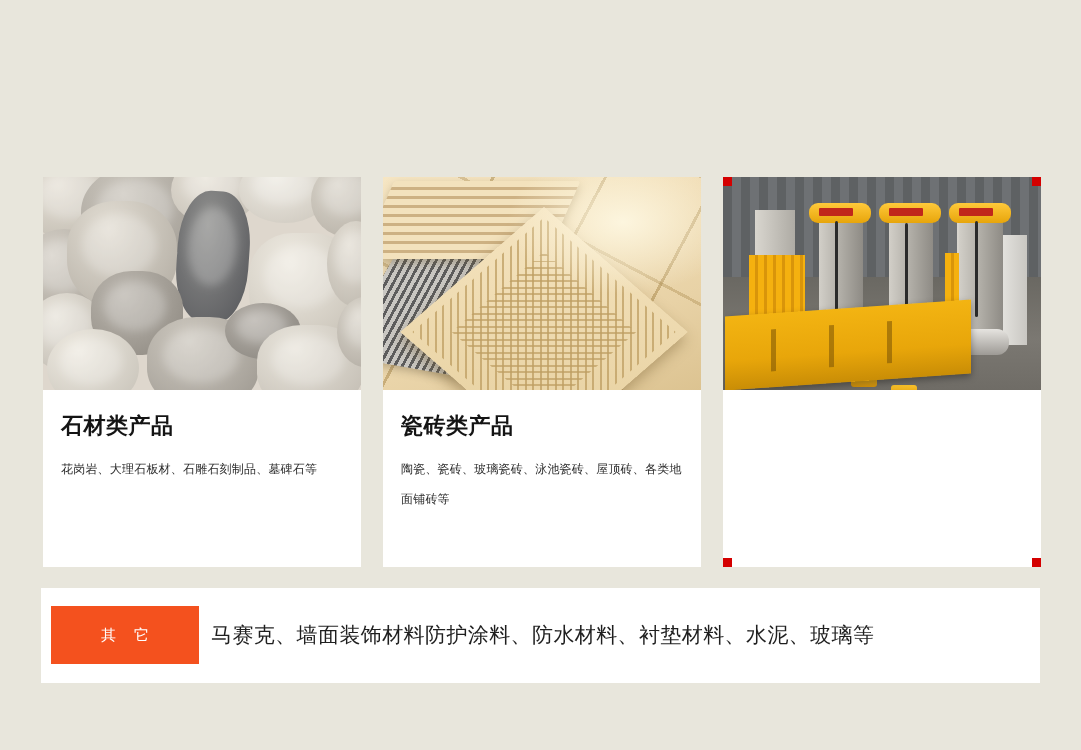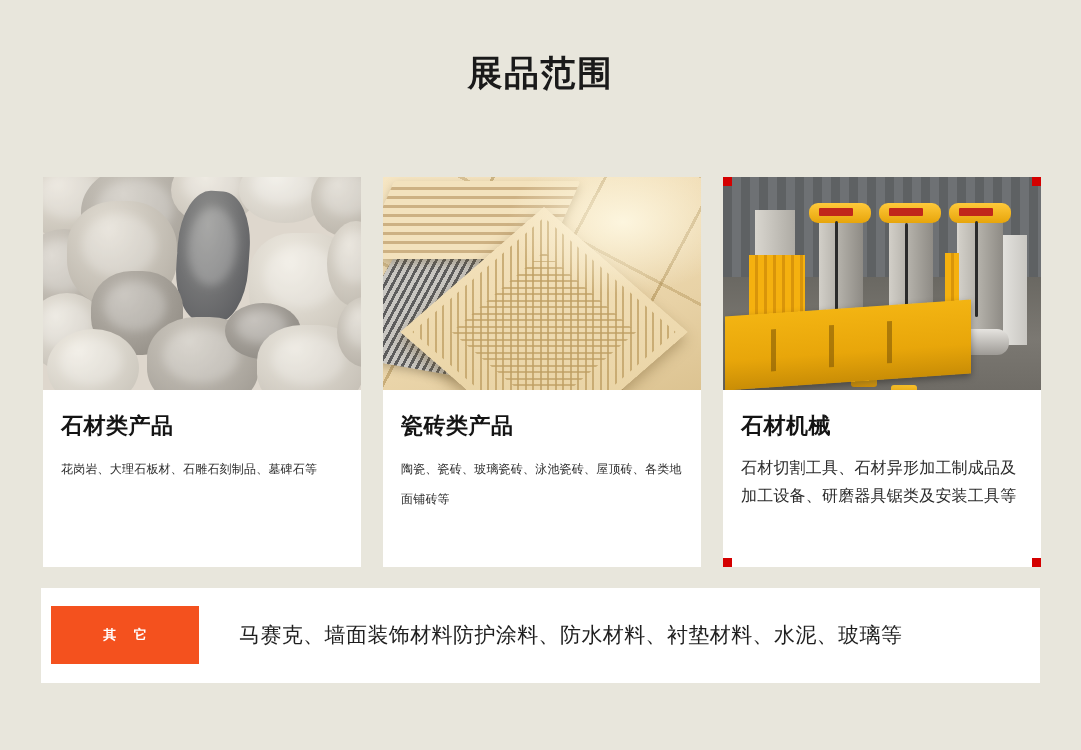--- a/index.html
+++ b/index.html
@@ -67,25 +67,25 @@
   .strip-inner{
     position:absolute;left:10px;top:18px;right:10px;
     display:flex;align-items:center;
   }
   .badge{
     width:148px;height:58px;background:#f4511e;
     display:flex;align-items:center;justify-content:center;
     flex:0 0 auto;
   }
   .badge span{
-    color:#ffffff;font-size:13px;font-weight:bold;letter-spacing:7px;
+    color:#ffffff;font-size:15px;font-weight:normal;letter-spacing:7px;
     text-indent:7px;line-height:58px;
   }
   .strip-text{
-    margin-left:40px;font-size:21px;line-height:30px;color:#1f1f1f;
+    margin-left:12px;font-size:21px;line-height:30px;color:#1f1f1f;
     letter-spacing:.4px;white-space:nowrap;
   }
 
   
 
   
   .pebbles{position:absolute;inset:0;background:#ded7cd;}
   .pb{position:absolute;border-radius:50%;}
   .pb::after{
     content:"";position:absolute;inset:12% 18% 28% 14%;border-radius:50%;
@@ -208,21 +208,20 @@
   .mc-hose{
     position:absolute;width:3px;background:#2b2b2b;border-radius:2px;
   }
 </style>
 </head>
 <body>
 
 <div class="stage">
 
   <div class="heading">
-    <div class="cn">展品范围</div>
   </div>
 
   <div class="cards">
 
     <div class="card c1">
       <div class="card-img">
         <div class="pebbles">
           <div class="pb" style="left:-18px;top:-16px;width:96px;height:80px;background:radial-gradient(ellipse at 34% 30%,#e7e2d8,#b9b3a8);"></div>
           <div class="pb" style="left:38px;top:-10px;width:112px;height:98px;background:radial-gradient(ellipse at 38% 28%,#cdc8bf,#9d9890);border-radius:46%;"></div>
           <div class="pb" style="left:128px;top:-22px;width:86px;height:70px;background:radial-gradient(ellipse at 40% 32%,#e9e4da,#c0bab0);"></div>
@@ -304,24 +303,20 @@
           <div class="mc-disc d3"></div>
 
           <div class="mc-tray"></div>
           <div class="mc-base">
             <i style="left:46px;"></i>
               <i style="left:104px;"></i>
               <i style="left:162px;"></i>
           </div>
         </div>
       </div>
-      <div class="card-body">
-        <div class="card-title">石材机械</div>
-        <div class="card-desc">石材切割工具、石材异形加工制成品及加工设备、研磨器具锯类及安装工具等</div>
-      </div>
 
       <div class="handle tl"></div>
       <div class="handle tr"></div>
       <div class="handle bl"></div>
       <div class="handle br"></div>
     </div>
 
   </div>
 
   <div class="strip">

